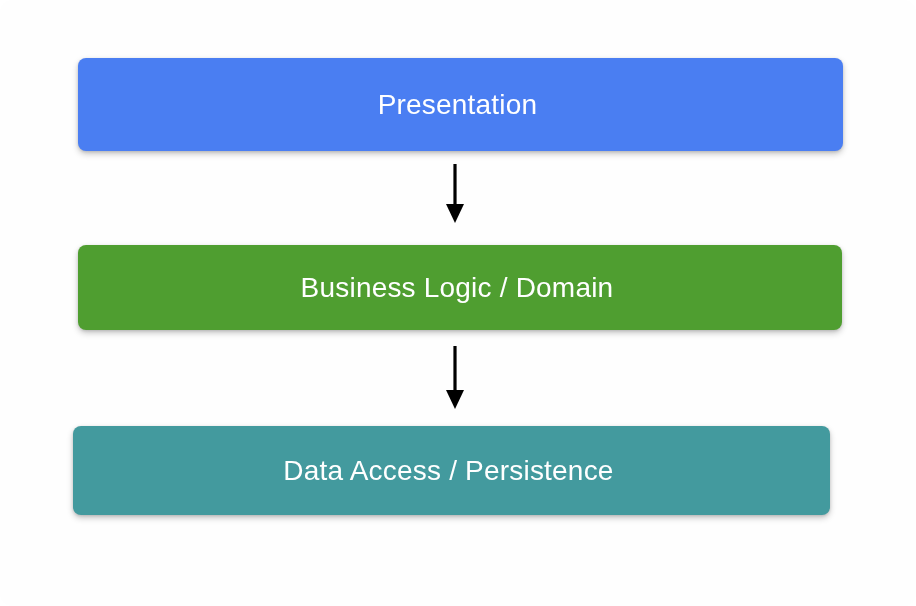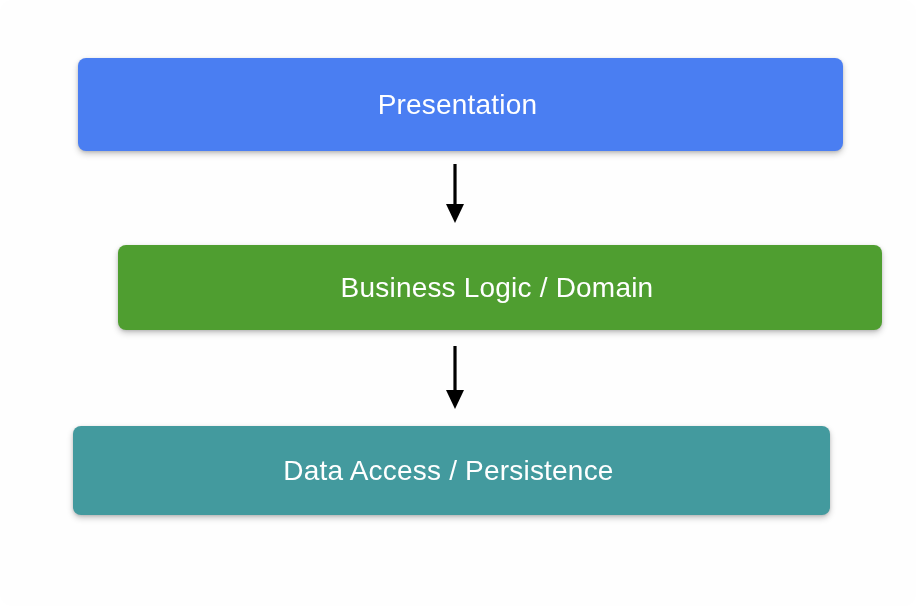--- a/index.html
+++ b/index.html
@@ -74,21 +74,21 @@
 
   <div id="box-presentation" class="layer-box" style="background: rgb(74, 126, 242);">
     <span class="layer-label" style="color: rgb(255, 255, 255);">Presentation</span>
   </div>
 
   <svg id="arrow-1" class="arrow" width="48" height="62" viewBox="0 0 48 62">
     <line x1="24" y1="1" x2="24" y2="44" stroke="#000000" stroke-width="3.2"></line>
     <polygon points="24,60 15,41 33,41" fill="#000000"></polygon>
   </svg>
 
-  <div id="box-business" class="layer-box" style="background: rgb(79, 158, 48); margin-left: 40px;">
+  <div id="box-business" class="layer-box" style="background: rgb(79, 158, 48);">
     <span class="layer-label" style="color: rgb(255, 255, 255);">Business Logic / Domain</span>
   </div>
 
   <svg id="arrow-2" class="arrow" width="48" height="66" viewBox="0 0 48 66">
     <line x1="24" y1="1" x2="24" y2="47" stroke="#000000" stroke-width="3.2"></line>
     <polygon points="24,64 15,45 33,45" fill="#000000"></polygon>
   </svg>
 
   <div id="box-data" class="layer-box" style="background: rgb(67, 154, 158); align-items: center;">
     <span class="layer-label" style="color: rgb(255, 255, 255);">Data Access / Persistence</span>

